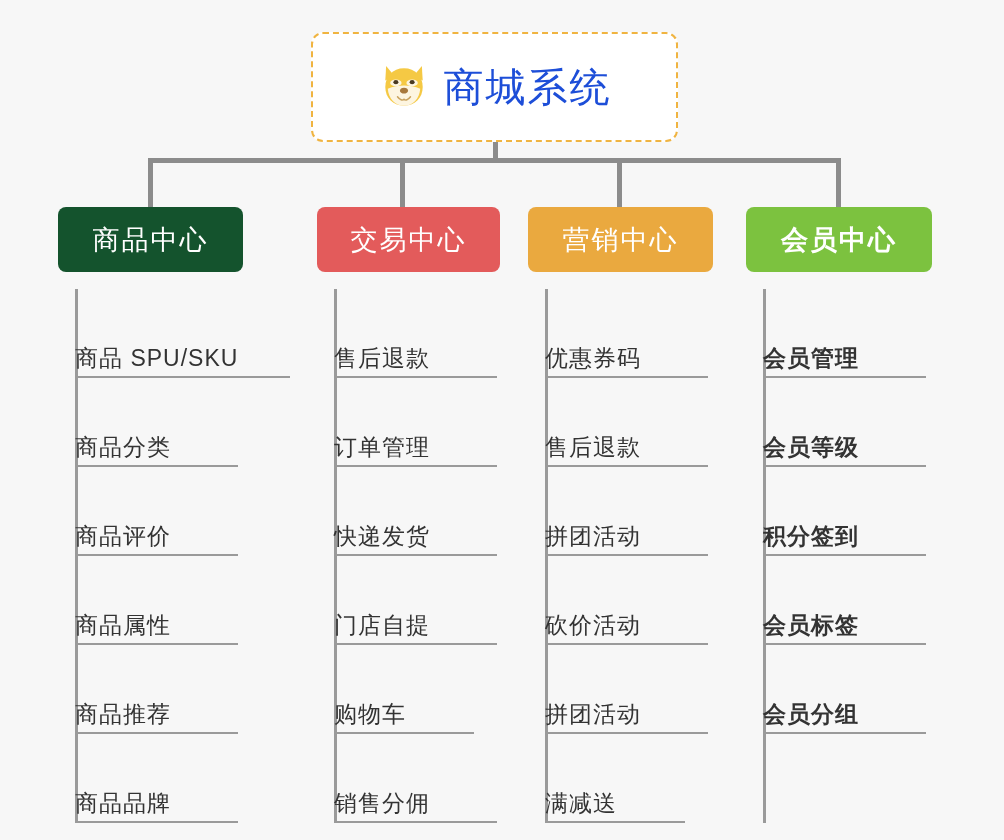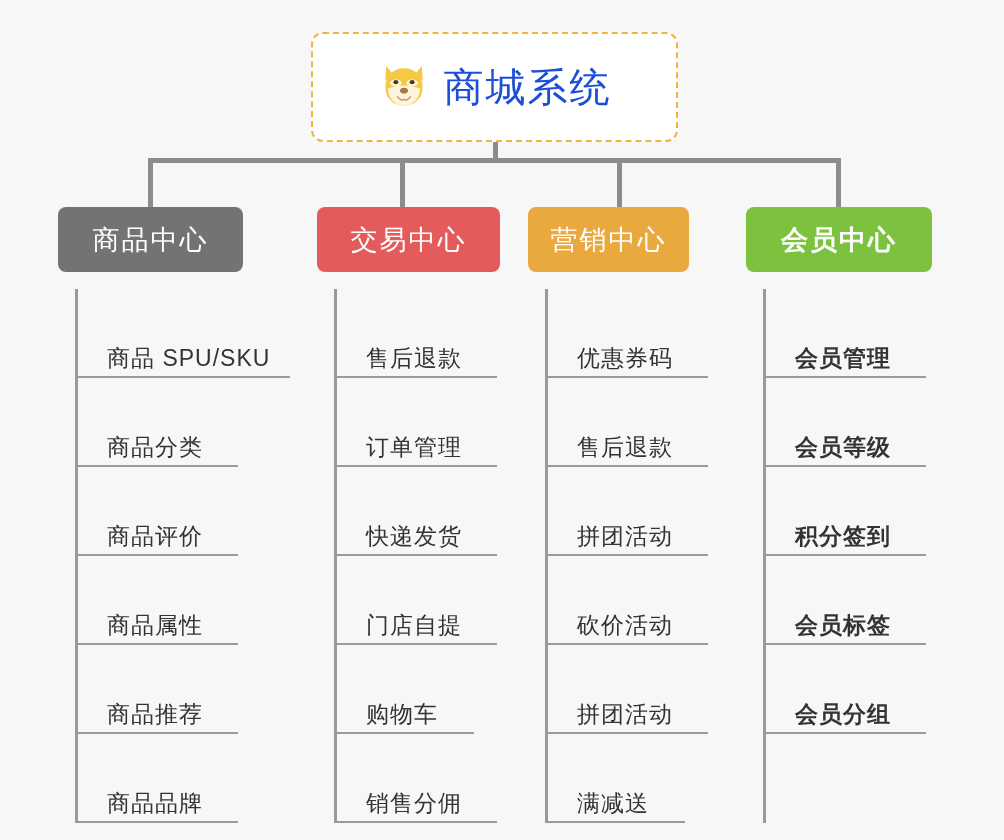--- a/index.html
+++ b/index.html
@@ -88,21 +88,20 @@
     top: 0;
     width: 3px;
     background: #9a9a9a;
   }
 
   .leaf {
     position: relative;
     height: 89px;
     display: flex;
     align-items: flex-end;
-    padding-left: 32px;
   }
   .leaf-label {
     font-size: 23px;
     color: #333333;
     white-space: nowrap;
     padding-bottom: 4px;
     letter-spacing: 1px;
   }
   .leaf-underline {
     position: absolute;
@@ -136,21 +135,21 @@
   <div class="conn conn-v" style="left: 493px; top: 142px; width: 5px; height: 20px; background: rgb(140, 140, 140);"></div>
 
   <div class="conn conn-h" style="left: 148px; top: 158px; width: 692px; height: 5px; background: rgb(140, 140, 140);"></div>
 
   <div class="conn conn-v" style="left: 148px; top: 158px; width: 5px; height: 52px; background: rgb(140, 140, 140);"></div>
   <div class="conn conn-v" style="left: 400px; top: 158px; width: 5px; height: 52px; background: rgb(140, 140, 140);"></div>
   <div class="conn conn-v" style="left: 617px; top: 158px; width: 5px; height: 52px; background: rgb(140, 140, 140);"></div>
   <div class="conn conn-v" style="left: 836px; top: 158px; width: 5px; height: 52px; background: rgb(140, 140, 140);"></div>
 
   <div class="column" style="left:58px; width:245px;">
-    <div class="cat-header" style="width: 185px; background: #737373;">
+    <div class="cat-header" style="width: 185px; background: #14532d;">
       <span>商品中心</span>
     </div>
     <div class="leaf-list">
       <div class="spine" style="height:534px;"></div>
       <div class="leaf">
         <span class="leaf-label">商品 SPU/SKU</span>
         <span class="leaf-underline" style="width:215px;"></span>
       </div>
       <div class="leaf">
         <span class="leaf-label">商品分类</span>
@@ -202,21 +201,21 @@
         <span class="leaf-underline" style="width:140px;"></span>
       </div>
       <div class="leaf">
         <span class="leaf-label">销售分佣</span>
         <span class="leaf-underline" style="width:163px;"></span>
       </div>
     </div>
   </div>
 
   <div class="column" style="left:528px; width:245px;">
-    <div class="cat-header" style="width: 161px; background: rgb(234, 169, 63);">
+    <div class="cat-header" style="width: 185px; background: rgb(234, 169, 63);">
       <span>营销中心</span>
     </div>
     <div class="leaf-list">
       <div class="spine" style="height:534px;"></div>
       <div class="leaf">
         <span class="leaf-label">优惠券码</span>
         <span class="leaf-underline" style="width:163px;"></span>
       </div>
       <div class="leaf">
         <span class="leaf-label">售后退款</span>

